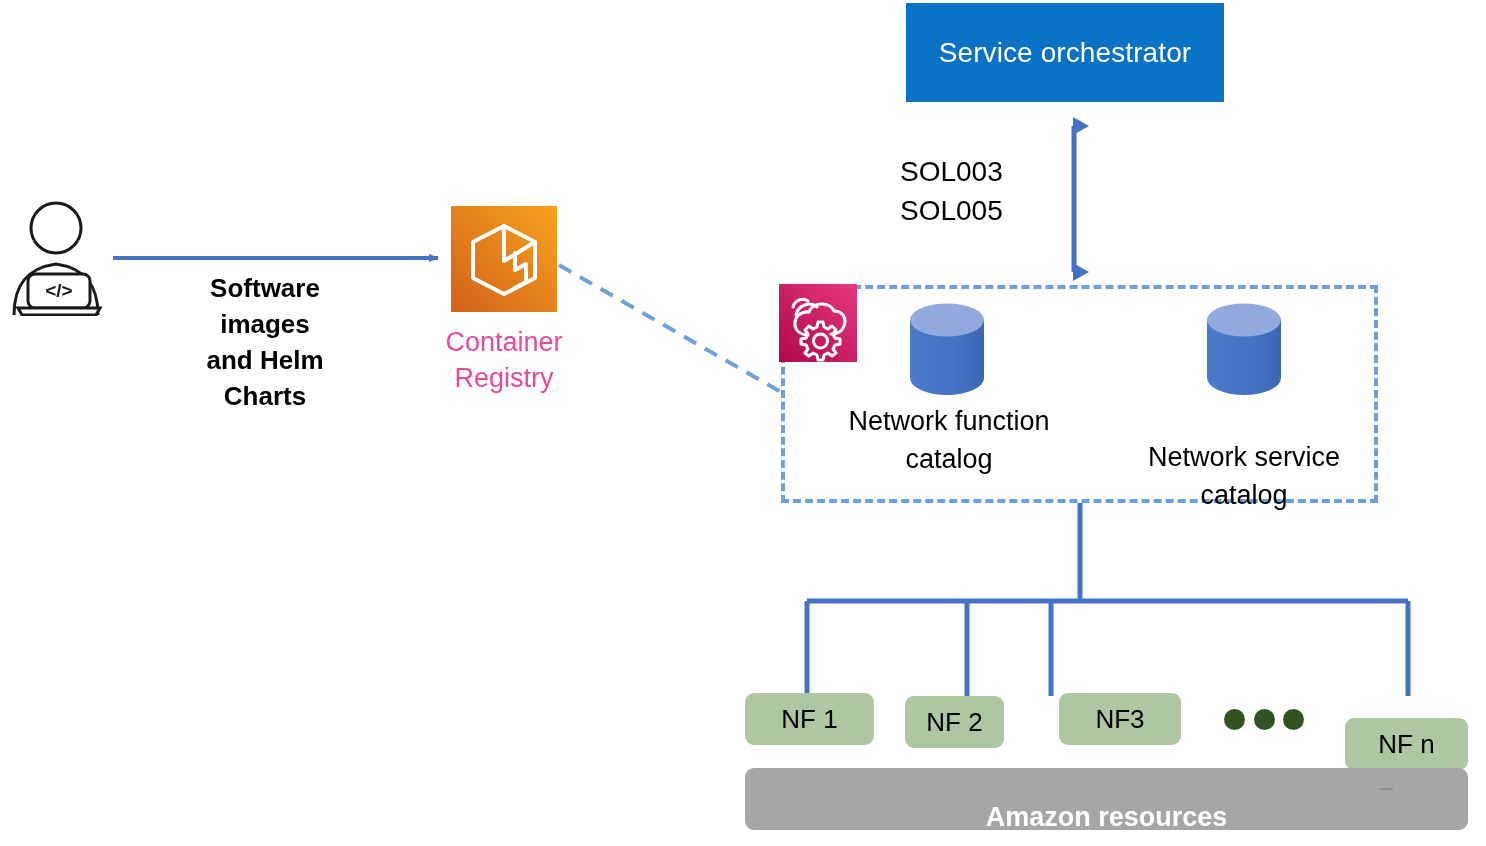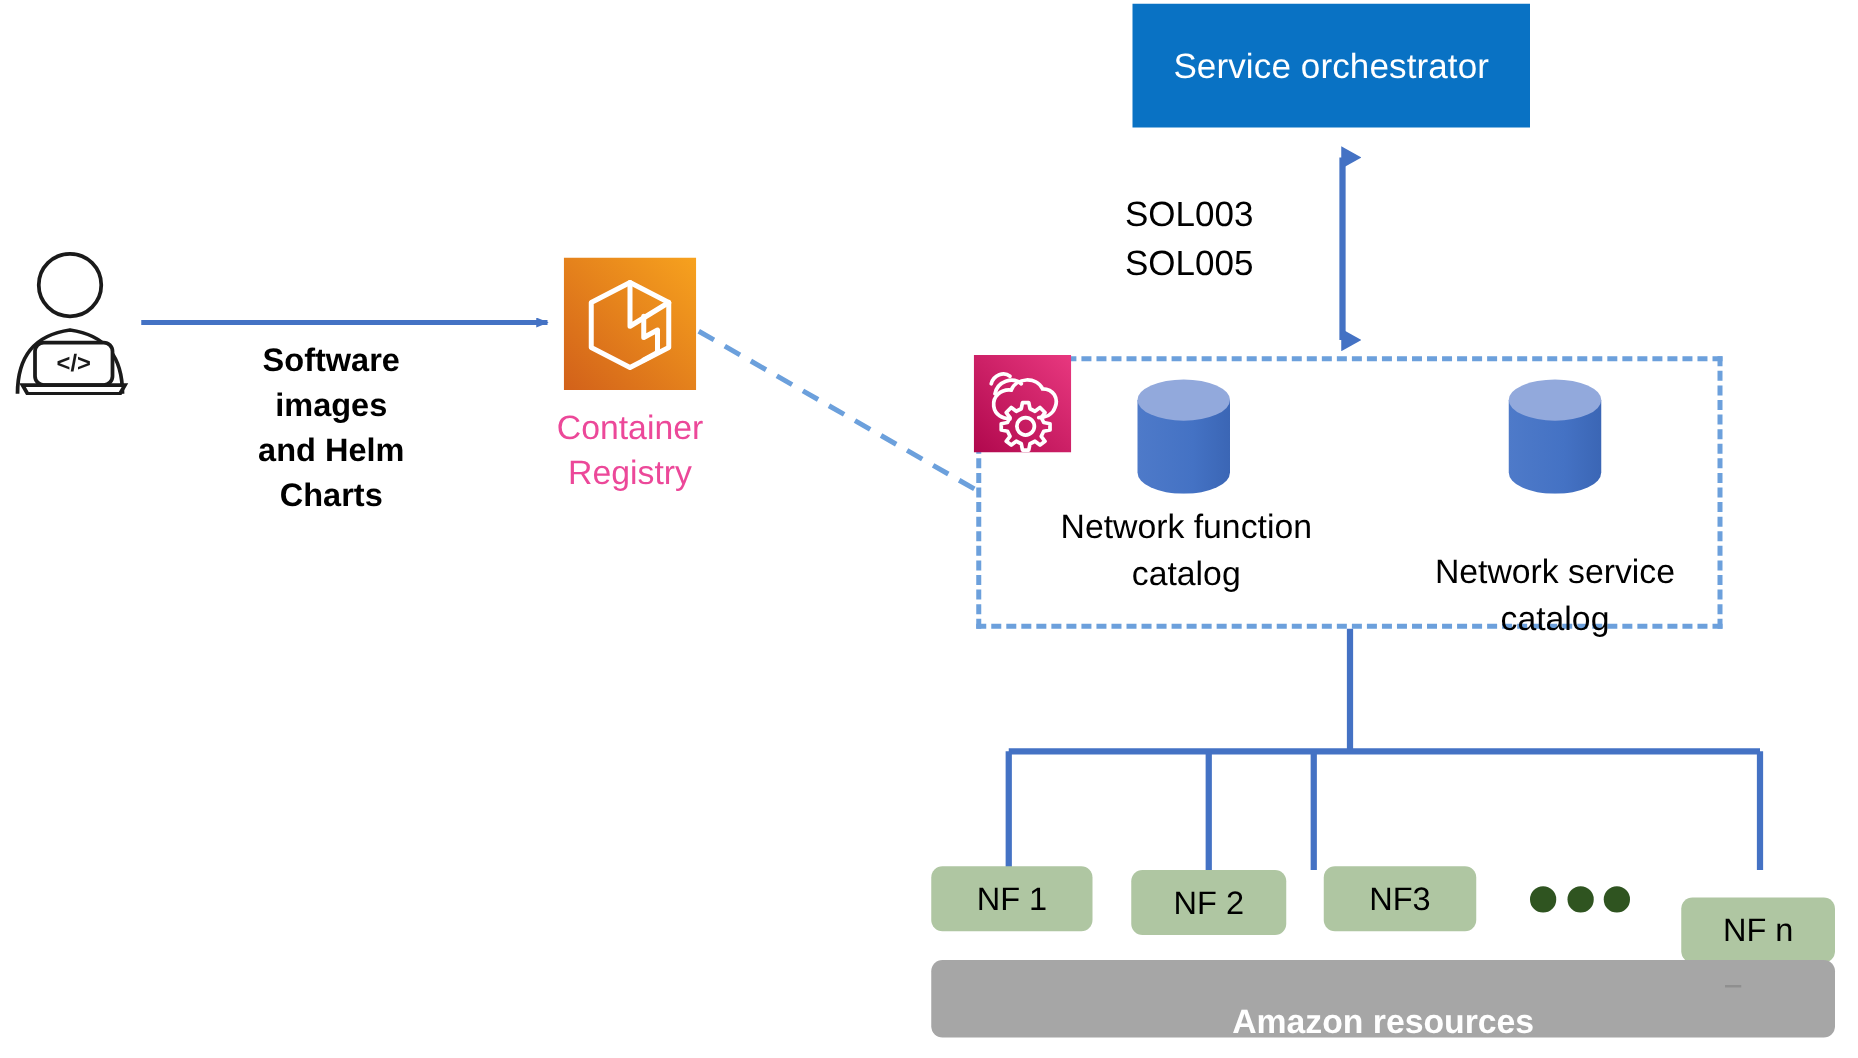--- a/index.html
+++ b/index.html
@@ -117,21 +117,21 @@
     height: 52px;
     background: #AFC6A2;
     border-radius: 9px;
     display: flex;
     align-items: center;
     justify-content: center;
     color: #000000;
     font-size: 26px;
   }
   #nf-1 { left: 745px; top: 693px; width: 129px; }
-  #nf-2 { left: 905px; top: 696px; width: 124px; }
+  #nf-2 { left: 905px; top: 696px; width: 99px; }
   #nf-3 { left: 1059px; top: 693px; width: 122px; }
   #nf-n { left: 1345px; top: 718px; width: 123px; }
 
   #nf-ellipsis {
     left: 1224px;
     top: 707px;
     width: 80px;
     height: 24px;
     display: flex;
     align-items: center;

